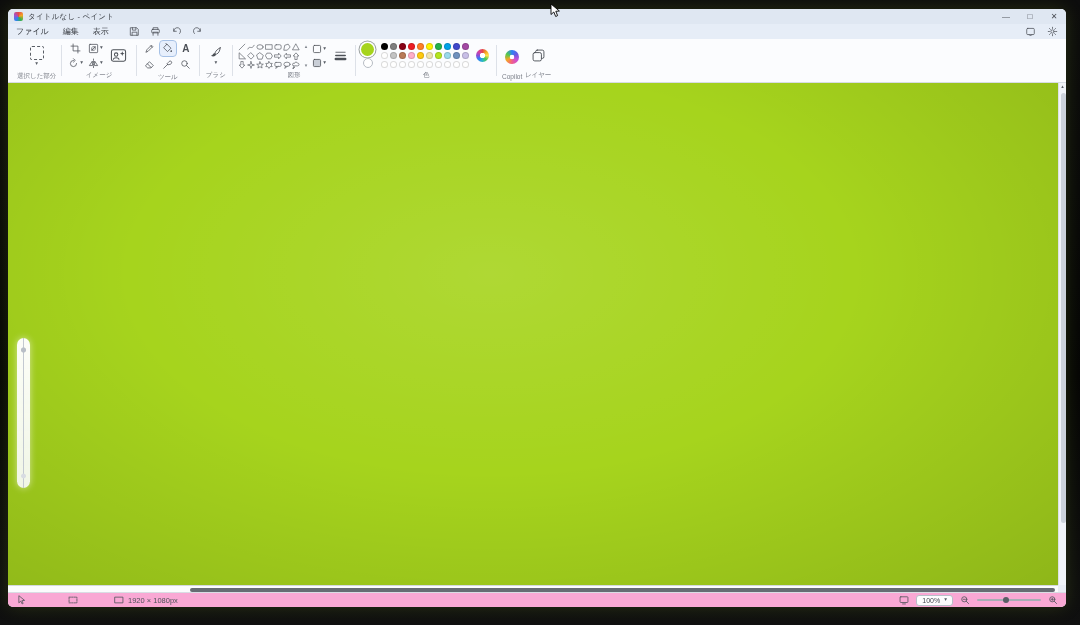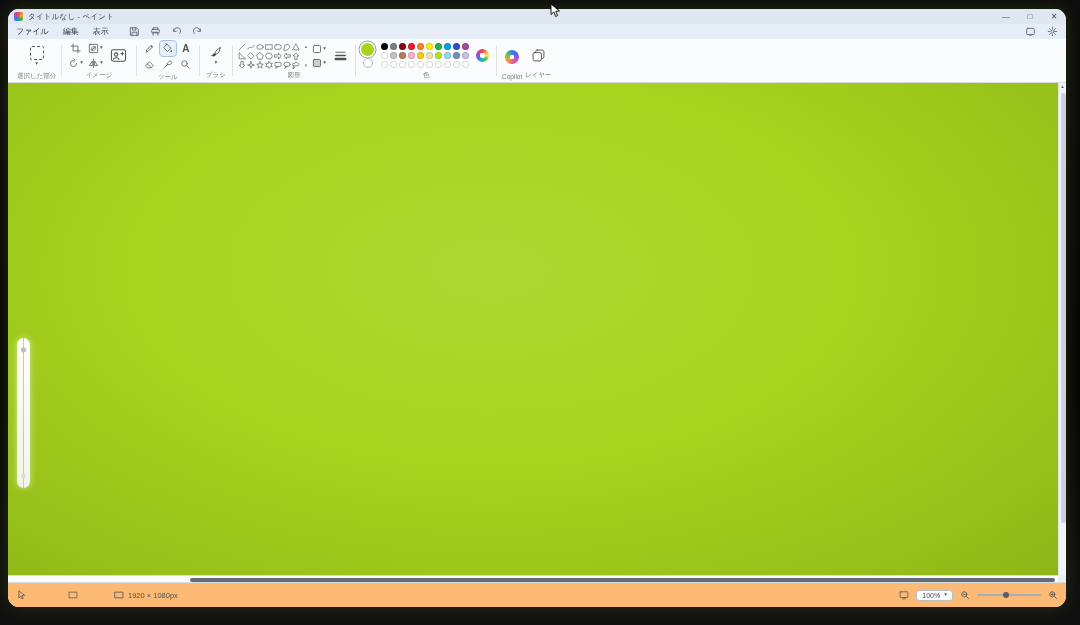--- a/index.html
+++ b/index.html
@@ -1,21 +1,21 @@
 <!DOCTYPE html>
 <html><head>
 <meta charset="utf-8">
 <style>
   * { margin:0; padding:0; box-sizing:border-box; }
   html,body { width:1080px; height:625px; overflow:hidden; background:#060606;
     font-family:"Liberation Sans", sans-serif; }
   .monitor { position:relative; width:1080px; height:625px;
     background:linear-gradient(180deg,#0d0d0d 0%,#050505 60%,#101010 100%); }
   .screen { position:absolute; left:8px; top:9px; width:1058px; height:598px;
-    background:#f6f8fb; border-radius:11px; overflow:hidden;
+    background:#f6f8fb; border-radius:5px; overflow:hidden;
     box-shadow:0 0 18px rgba(160,200,40,.18); display:flex; flex-direction:column; }
 
   
   .titlebar { height:15px; background:#dfe7f2; display:flex; align-items:center;
     padding:0 0 0 6px; flex:0 0 auto; }
   .app-icon { width:9px; height:9px; border-radius:2px; margin-right:5px;
     background:conic-gradient(#e5484d,#f5a524,#38b24a,#2f81f7,#a352cc,#e5484d); }
   .title-text { font-size:7.5px; color:#3c4047; letter-spacing:.2px; }
   .win-controls { margin-left:auto; display:flex; height:100%; }
   .win-btn { width:24px; height:100%; display:flex; align-items:center; justify-content:center;
@@ -112,21 +112,21 @@
   .reflection { position:absolute; left:9px; top:255px; width:13px; height:150px;
     border-radius:7px; pointer-events:none;
     background:
       radial-gradient(circle at 50% 12px, #b9bfc7 0 2.2px, transparent 3px),
       radial-gradient(circle at 50% 138px, #d8dce2 0 2px, transparent 2.8px),
       linear-gradient(90deg, transparent 0 5.6px, #c3c9d1 5.6px 6.8px, transparent 6.8px),
       linear-gradient(180deg, rgba(255,255,255,.97), rgba(250,251,253,.9));
     box-shadow:0 0 7px rgba(255,255,255,.55); }
 
   
-  .statusbar { height:25px; background:#fdba74; border-top:1px solid #d9dde4; display:flex;
+  .statusbar { height:15px; background:#f9a8d4; border-top:1px solid #d9dde4; display:flex;
     align-items:center; padding:0 8px; font-size:7.5px; color:#4d5158; flex:0 0 auto; }
   .sb-item { display:flex; align-items:center; gap:4px; }
   .sb-item svg { width:10px; height:10px; }
   .sb-gap1 { width:42px; } .sb-gap2 { width:36px; }
   .sb-right { margin-left:auto; display:flex; align-items:center; gap:7px; }
   .zoom-box { display:flex; align-items:center; gap:4px; border:1px solid #b9bfc9;
     background:#fdfdfe; border-radius:3px; padding:0 5px; height:11px; font-size:7px; color:#44484f; }
   .slider { position:relative; width:64px; height:2px; background:#a7adb5; border-radius:1px; }
   .slider .knob { position:absolute; left:45%; top:50%; transform:translate(-50%,-50%);
     width:6px; height:6px; border-radius:50%; background:#595e66; }

